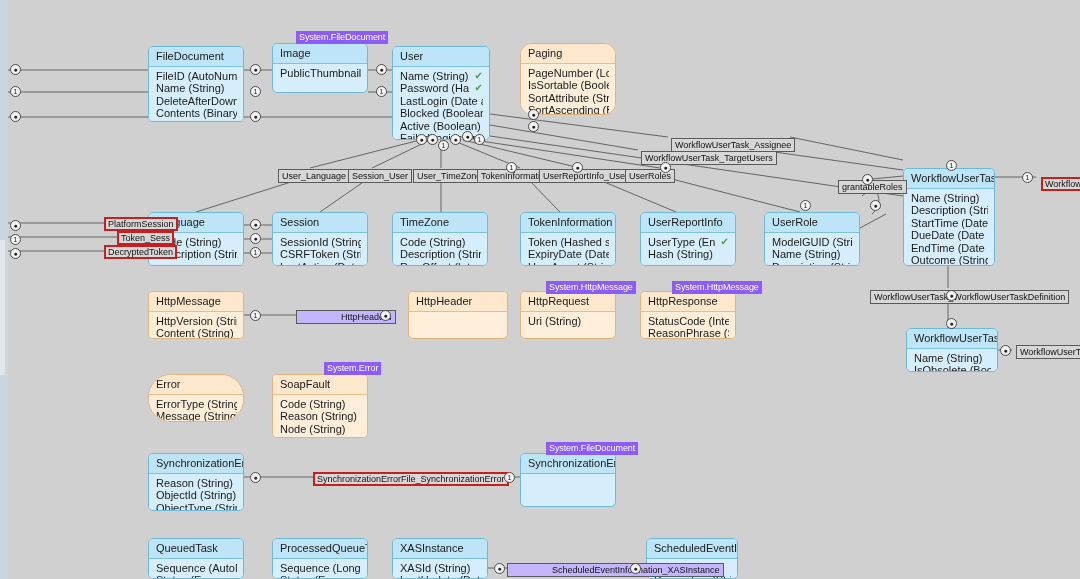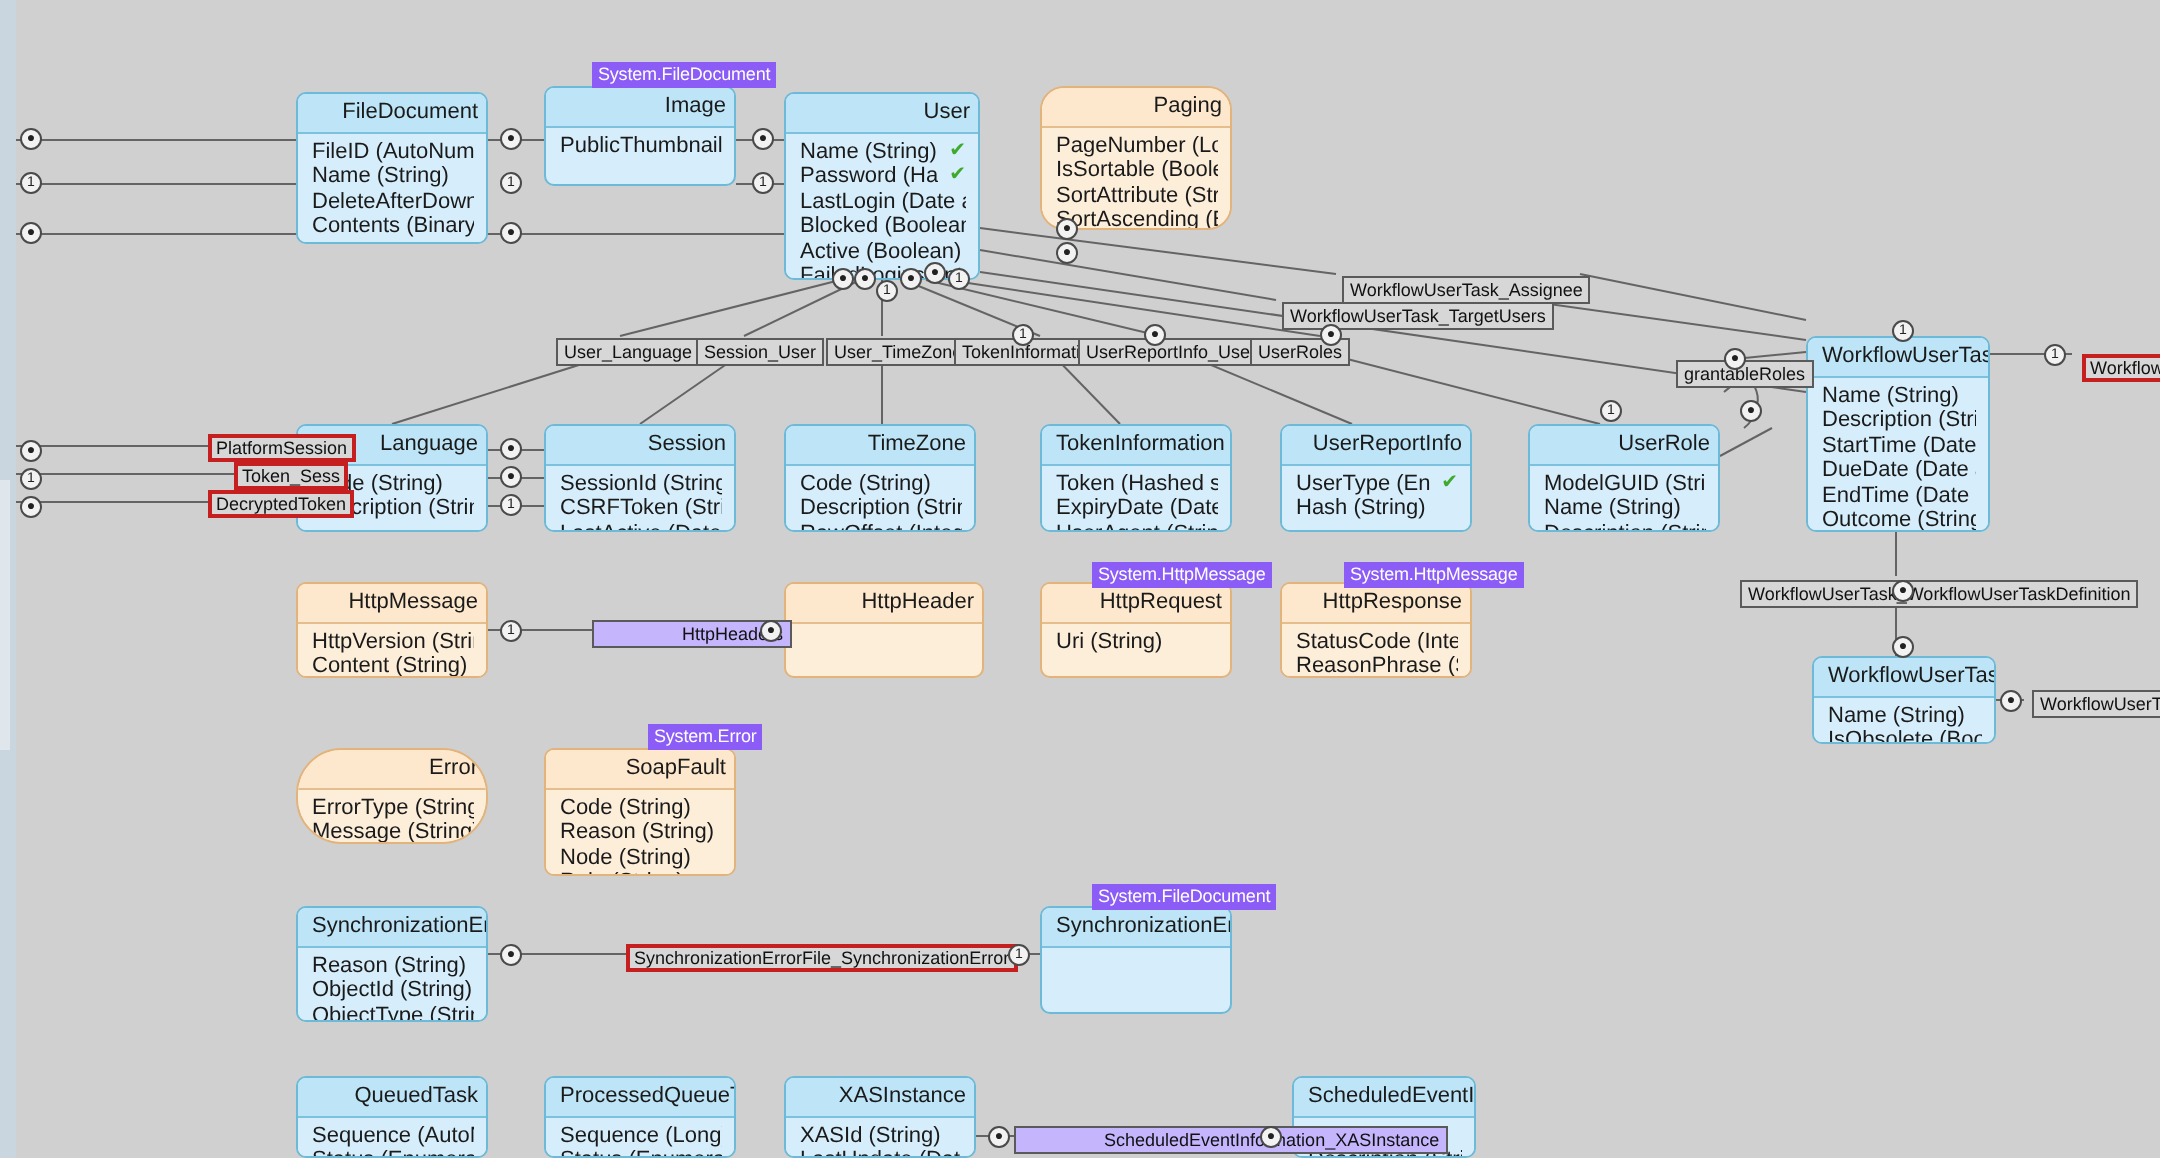--- a/index.html
+++ b/index.html
@@ -11,21 +11,21 @@
     -webkit-font-smoothing:antialiased;
   }
   #canvas{position:absolute;inset:0;}
   .edge-strip{position:absolute;left:0;top:0;width:8px;height:579px;background:#c9d6e0;}
   .edge-strip2{position:absolute;left:0;top:240px;width:5px;height:135px;background:#dfe7ec;}
 
   
   .entity{position:absolute;border-radius:5px;box-sizing:border-box;overflow:hidden;}
   .entity .hdr{
     padding:3px 4px 3px 7px;font-size:11px;line-height:13px;white-space:nowrap;
-    overflow:hidden;text-overflow:clip;text-align:right;
+    overflow:hidden;text-overflow:clip;
   }
   .entity .attrs{padding:3px 6px 4px 7px;}
   .entity .attr{
     font-size:11px;line-height:12.4px;white-space:nowrap;overflow:hidden;
     display:flex;align-items:center;
   }
   .entity .attr .nm{overflow:hidden;text-overflow:clip;white-space:nowrap;}
   .entity .attr .chk{color:#3faa2e;margin-left:auto;padding-left:6px;font-size:10px;}
 
   .persist{border:1px solid #6cb9d8;background:#d6eefb;}
@@ -301,21 +301,21 @@
         <div class="hdr">HttpMessage</div>
         <div class="attrs">
           <div class="attr">
             <span class="nm">HttpVersion (String)</span>
           </div>
           <div class="attr">
             <span class="nm">Content (String)</span>
           </div>
         </div>
       </div>
-      <div class="entity nonpersist" style="left: 392px; top: 291px; width: 100px; height: 48px;">
+      <div class="entity nonpersist" style="left: 408px; top: 291px; width: 100px; height: 48px;">
         <div class="hdr">HttpHeader</div>
       </div>
       <div class="entity nonpersist" style="left: 520px; top: 291px; width: 96px; height: 48px;">
         <div class="hdr">HttpRequest</div>
         <div class="attrs">
           <div class="attr">
             <span class="nm">Uri (String)</span>
           </div>
         </div>
       </div>

